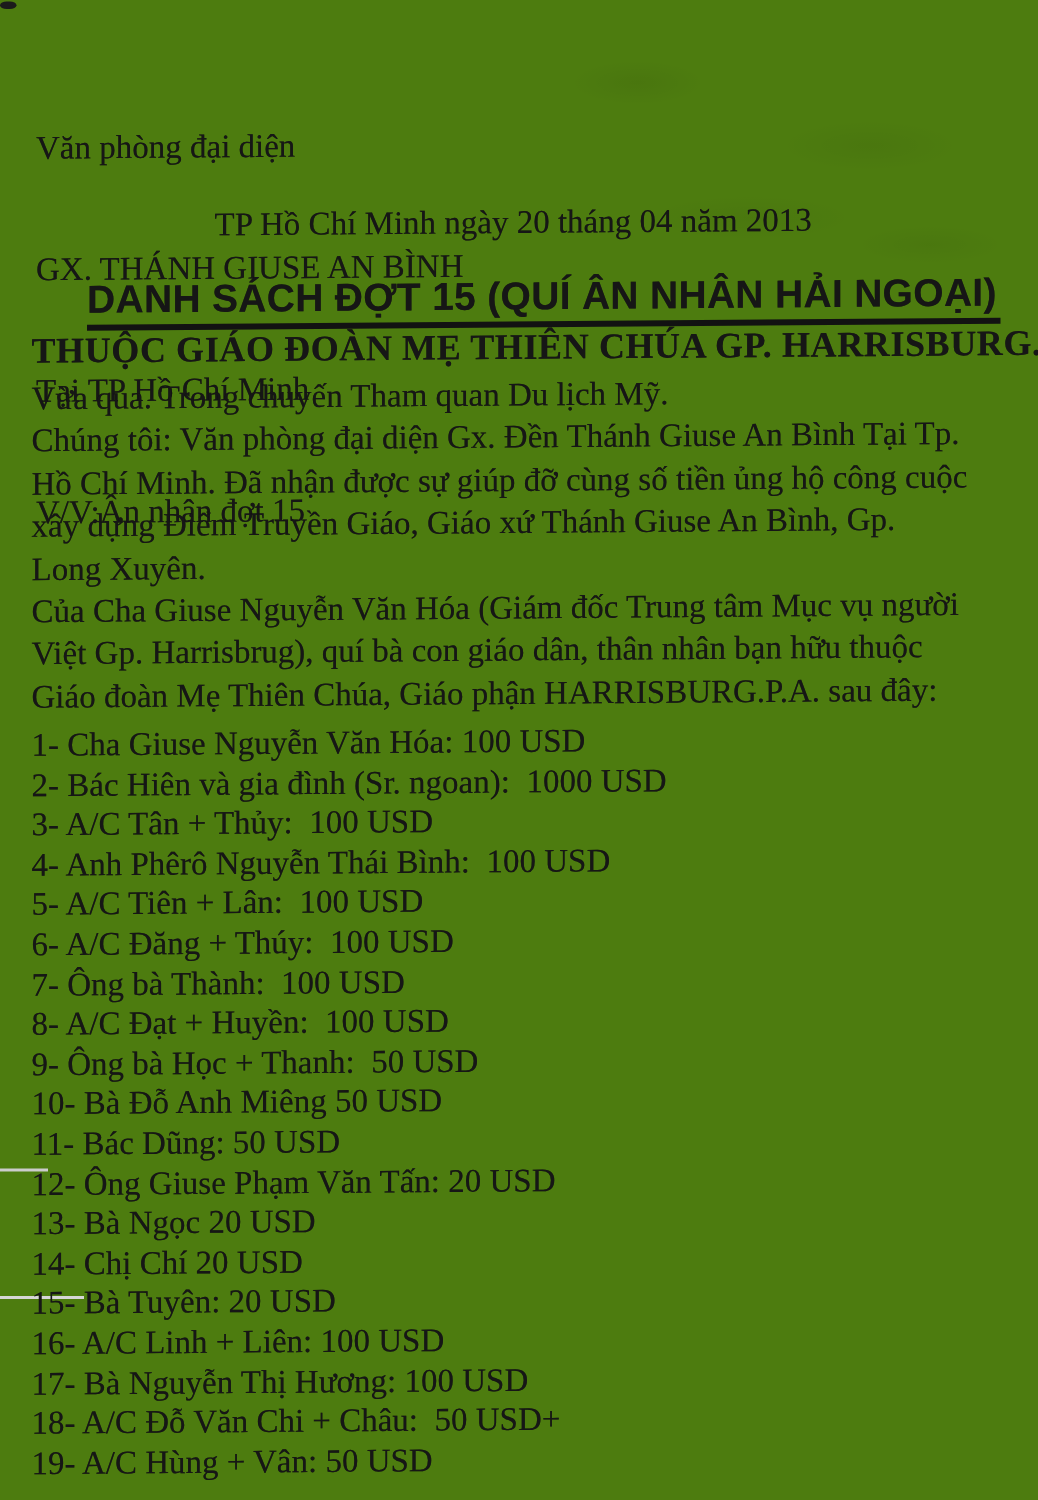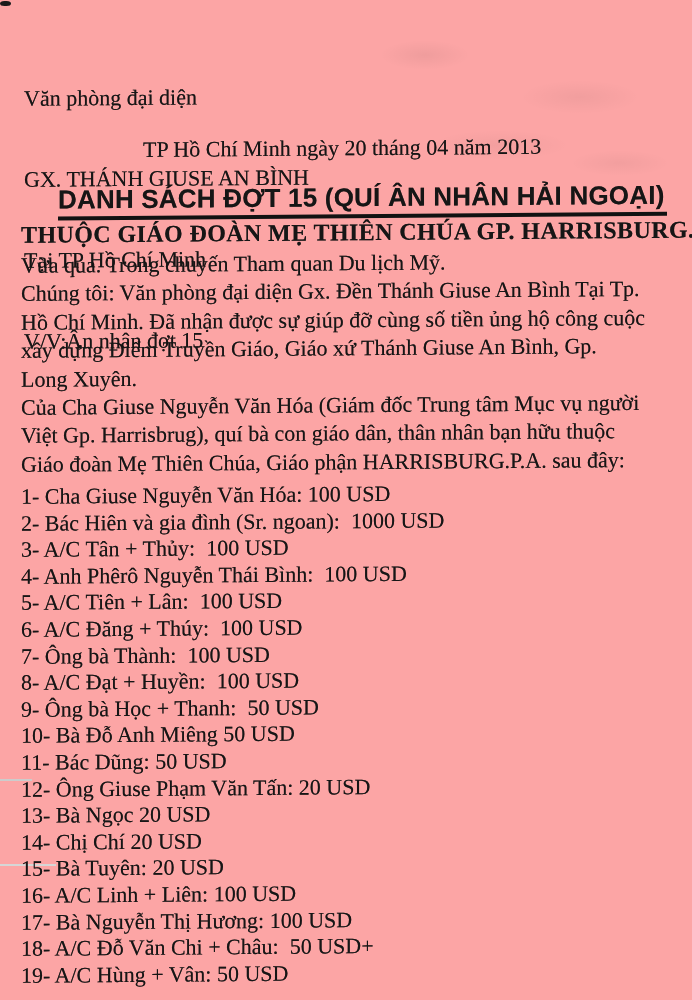--- a/index.html
+++ b/index.html
@@ -5,21 +5,21 @@
   html, body { margin: 0; padding: 0; }
   body {
     width: 692px; height: 1000px;
     background: #ffffff;
     overflow: hidden;
     font-family: "Liberation Serif", "DejaVu Serif", serif;
   }
   .page {
     position: relative;
     width: 692px; height: 1000px;
-    background: #fca5a5;
+    background: #4d7c0f;
     color: #161616;
     overflow: hidden;
   }
   
   .page::before {
     content: "";
     position: absolute;
     left: 340px; top: 20px; width: 350px; height: 180px;
     background:
       radial-gradient(closest-side, rgba(0,0,0,0.05), rgba(0,0,0,0)) 40px 20px / 90px 30px no-repeat,

